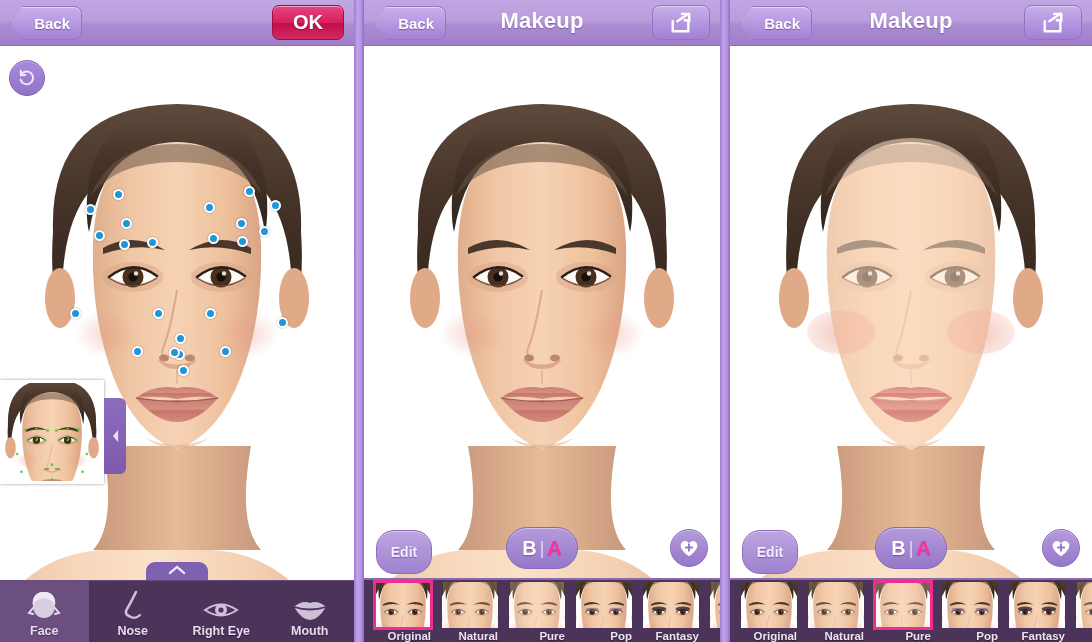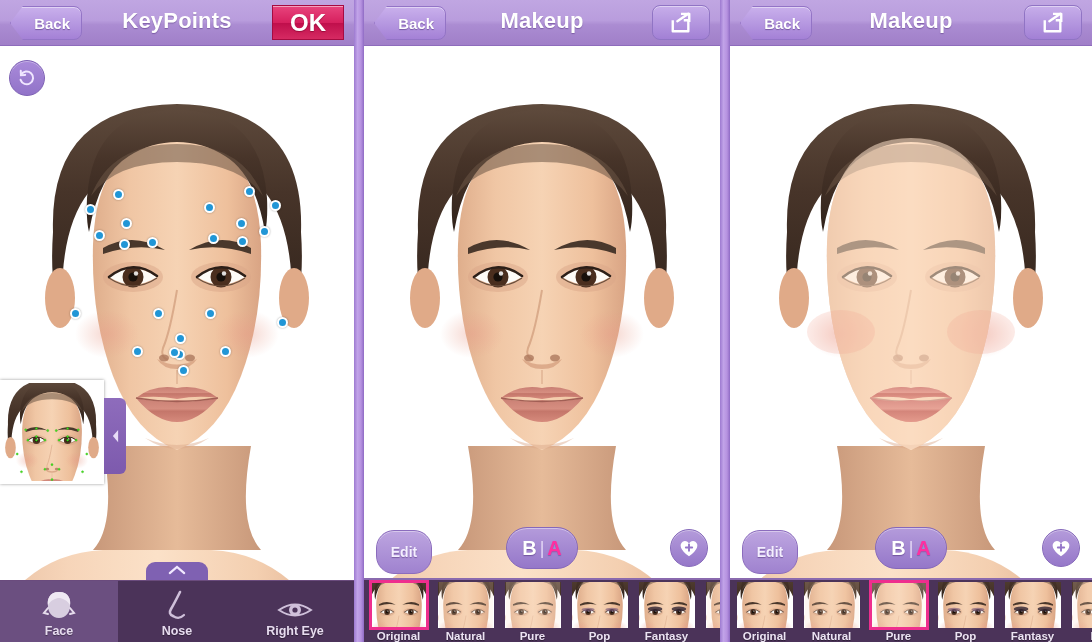--- a/index.html
+++ b/index.html
@@ -26,21 +26,21 @@
               background:linear-gradient(to bottom,#c9b0ec,#a481d6);
               border:1px solid #9374c6; color:#fff; font-size:15px; font-weight:bold;
               display:flex; align-items:center; justify-content:flex-end; padding-right:11px;
               text-shadow:0 1px 1px rgba(80,50,120,.6);
               border-radius:0 8px 8px 0;
               clip-path:polygon(0% 50%, 18% 0%, 100% 0%, 100% 100%, 18% 100%);
               box-shadow:inset 0 1px 0 rgba(255,255,255,.45); }
 
   .btn-ok { position:absolute; right:10px; top:5px; width:72px; height:35px;
             background:linear-gradient(to bottom,#e8447d 0%,#d61f5d 52%,#c00f4c 53%,#d62a62 100%);
-            border:1px solid #a60b41; border-radius:0; color:#fff; font-size:24px; font-weight:bold;
+            border:1px solid #a60b41; border-radius:7px; color:#fff; font-size:20px; font-weight:bold;
             display:flex; align-items:center; justify-content:center;
             text-shadow:0 1px 1px rgba(120,0,40,.6);
             box-shadow:inset 0 1px 0 rgba(255,255,255,.5); }
 
   .btn-share { position:absolute; right:10px; top:5px; width:58px; height:35px;
                background:linear-gradient(to bottom,#c7aeea,#a280d5);
                border:1px solid #9074c4; border-radius:8px;
                display:flex; align-items:center; justify-content:center;
                box-shadow:inset 0 1px 0 rgba(255,255,255,.45); }
 
@@ -98,21 +98,21 @@
   .btn-ba .bar { color:#e3d6f5; font-size:18px; }
   .btn-ba .a { color:#ff2fa0; font-size:20px; font-weight:bold; text-shadow:0 1px 1px rgba(70,40,110,.35); }
   .btn-fav { position:absolute; right:12px; top:-1px; width:38px; height:38px; border-radius:50%;
              background:linear-gradient(to bottom,#b49bdb,#9577c9); border:1px solid #8568ba;
              display:flex; align-items:center; justify-content:center;
              box-shadow:inset 0 1px 0 rgba(255,255,255,.4); }
 
   
   .strip { position:absolute; left:0; right:0; bottom:0; height:64px; background:#4b3359;
            border-top:2px solid #8a6aae; display:flex; align-items:flex-start; overflow:hidden; z-index:14; }
-  .sitem { width:65px; flex:0 0 65px; margin-left:2px; display:flex; flex-direction:column; align-items:center; }
+  .sitem { width:65px; flex:0 0 65px; margin-left:2px; display:flex; flex-direction:column; align-items:flex-end; }
   .sthumb { width:56px; height:46px; margin-top:2px; background:#fff; overflow:hidden; position:relative; }
   .sitem.sel .sthumb { outline:3px solid #ee2e8e; outline-offset:-1px; }
   .slabel { color:#ece3f3; font-size:11.5px; margin-top:2px; font-weight:bold; text-shadow:0 1px 1px rgba(0,0,0,.4); }
   .sthumb svg { display:block; }
 </style>
 </head>
 <body>
 
 <svg width="0" height="0" style="position:absolute" aria-hidden="true">
   <defs>
@@ -214,21 +214,20 @@
       <path d="M146 392 q32 14 64 0 q-32 22 -64 0z" fill="#d9a787" opacity=".45"></path>
     </g>
   </defs>
 </svg>
 
 <div class="app">
 
   <div class="panel p1">
     <div class="hdr">
       <div class="btn-back">Back</div>
-      <div class="hdr-title">KeyPoints</div>
       <div class="btn-ok">OK</div>
     </div>
 
     <div class="stage">
       <div class="face-wrap">
         <svg class="face" viewBox="0 0 356 600">
             <use href="#faceArt"></use>
           </svg>
       </div>
 
@@ -334,20 +333,29 @@
       <div class="feat">
         <span class="ico">
           <svg width="36" height="24" viewBox="0 0 36 24">
             <path d="M2 12 q16 -11 32 0 q-16 11 -32 0z" fill="none" stroke="#cfc0da" stroke-width="2"></path>
             <circle cx="18" cy="12" r="6" fill="#cfc0da"></circle>
               <circle cx="18" cy="12" r="2.6" fill="#4b3359"></circle>
           </svg>
         </span>
         <span class="lbl">Right Eye</span>
       </div>
+      <div class="feat">
+        <span class="ico">
+          <svg width="38" height="24" viewBox="0 0 38 24">
+            <path d="M3 9 q8 -7 16 -4 q8 -3 16 4 q-8 13 -16 13 q-8 0 -16 -13z" fill="#cfc0da"></path>
+            <path d="M3 9 q16 5 32 0" stroke="#4b3359" stroke-width="1.8" fill="none"></path>
+          </svg>
+        </span>
+        <span class="lbl">Mouth</span>
+      </div>
     </div>
   </div>
 
   <div class="sep"></div>
 
   <div class="panel p2">
     <div class="hdr">
       <div class="btn-back">Back</div>
       <div class="hdr-title">Makeup</div>
       <div class="btn-share">

